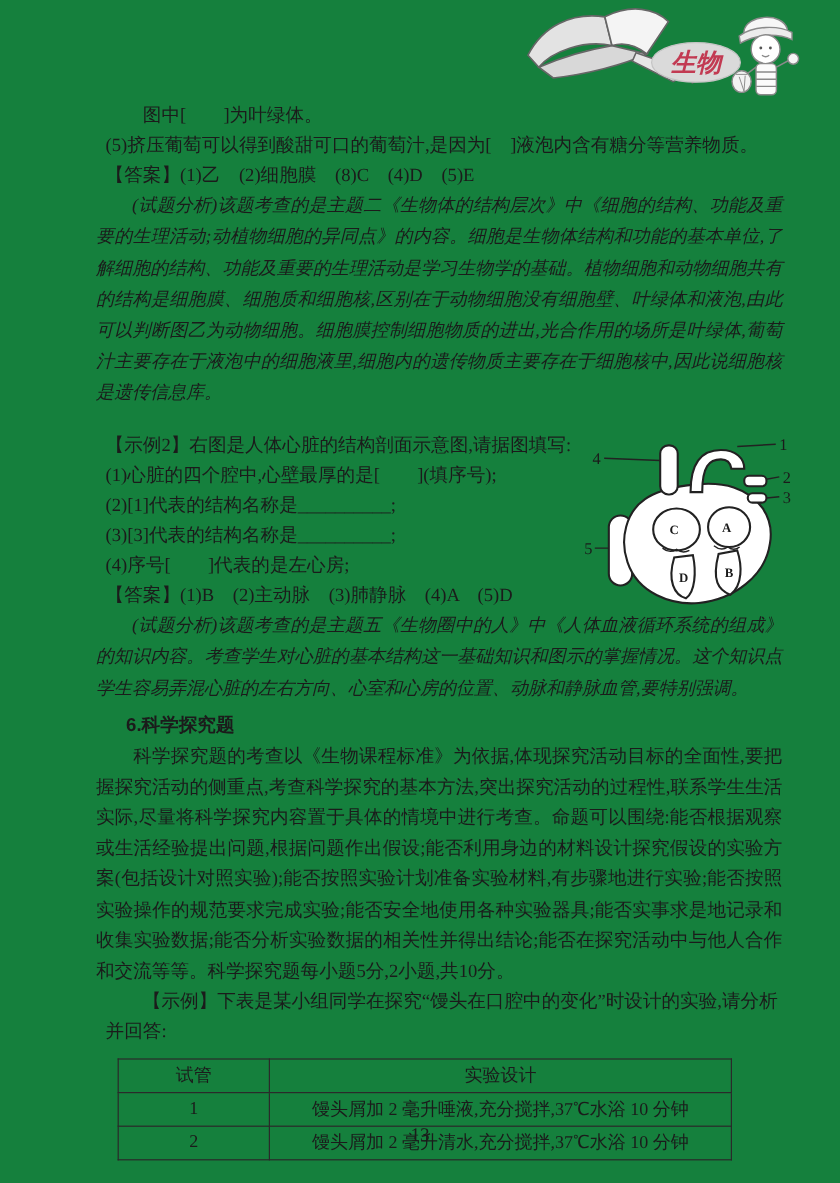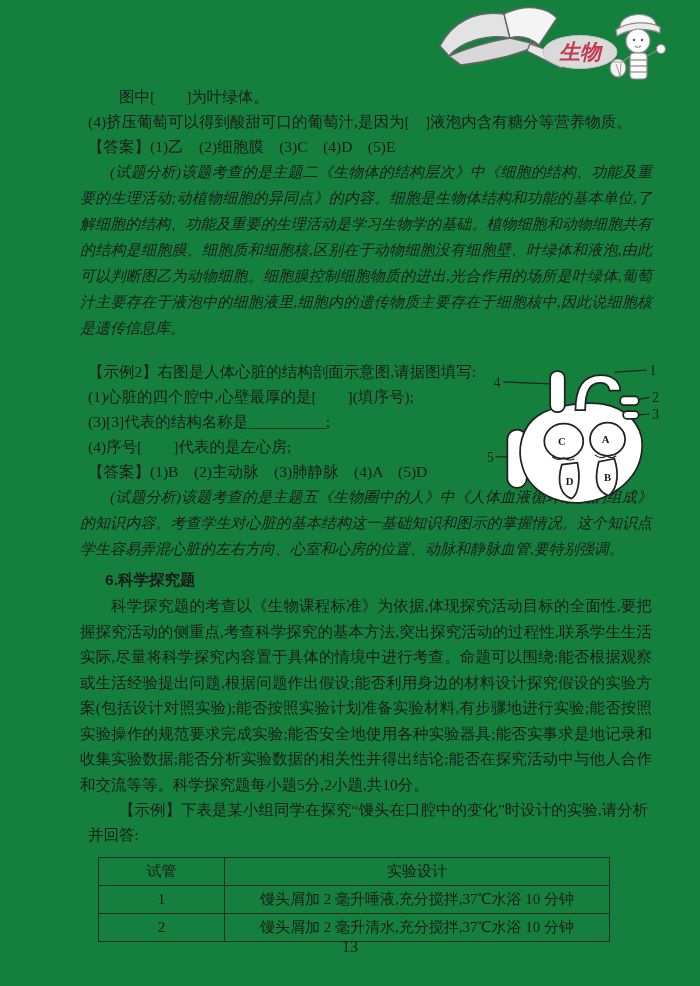--- a/index.html
+++ b/index.html
@@ -88,28 +88,29 @@
       <ellipse cx="188" cy="66" rx="8" ry="9" fill="#f2f2f2"></ellipse>
       <path d="M183,60 l10,0 M186,62 l4,12 M191,61 l-1,13" fill="none" stroke-width="0.8"></path>
       <path d="M217,54 L228,48" fill="none"></path>
       <circle cx="231" cy="47" r="4.5" fill="#f6f6f6"></circle>
     </g>
   </svg>
 
   <div class="content">
 
     <div class="line indent1">图中[　　]为叶绿体。</div>
-    <div class="line">(4)挤压葡萄可以得到酸甜可口的葡萄汁,是因为[　]液泡内含有糖分等营养物质。</div>
-    <div class="answer">【答案】(1)乙　(2)细胞膜　(3)C　(4)D　(5)E</div>
+    <div class="line">(5)挤压葡萄可以得到酸甜可口的葡萄汁,是因为[　]液泡内含有糖分等营养物质。</div>
+    <div class="answer">【答案】(1)乙　(2)细胞膜　(8)C　(4)D　(5)E</div>
     <div class="analysis">(试题分析)该题考查的是主题二《生物体的结构层次》中《细胞的结构、功能及重要的生理活动;动植物细胞的异同点》的内容。细胞是生物体结构和功能的基本单位,了解细胞的结构、功能及重要的生理活动是学习生物学的基础。植物细胞和动物细胞共有的结构是细胞膜、细胞质和细胞核,区别在于动物细胞没有细胞壁、叶绿体和液泡,由此可以判断图乙为动物细胞。细胞膜控制细胞物质的进出,光合作用的场所是叶绿体,葡萄汁主要存在于液泡中的细胞液里,细胞内的遗传物质主要存在于细胞核中,因此说细胞核是遗传信息库。</div>
 
     <div class="example2">
       <div class="lines">
         <div class="line">【示例2】右图是人体心脏的结构剖面示意图,请据图填写:</div>
         <div class="line">(1)心脏的四个腔中,心壁最厚的是[　　](填序号);</div>
+        <div class="line">(2)[1]代表的结构名称是__________;</div>
         <div class="line">(3)[3]代表的结构名称是__________;</div>
         <div class="line">(4)序号[　　]代表的是左心房;</div>
       </div>
 
       <svg class="heart-figure" viewBox="0 0 185 155">
         <g fill="#ffffff" stroke="#222" stroke-width="1.8">
 
           <rect x="24" y="76" width="20" height="60" rx="10"></rect>
 
           <path d="M55,62 C39,73 33,96 40,116 C49,143 78,153 101,151 C131,148 158,128 162,100 C166,77 152,59 131,52 C110,45 71,51 55,62 Z"></path>

